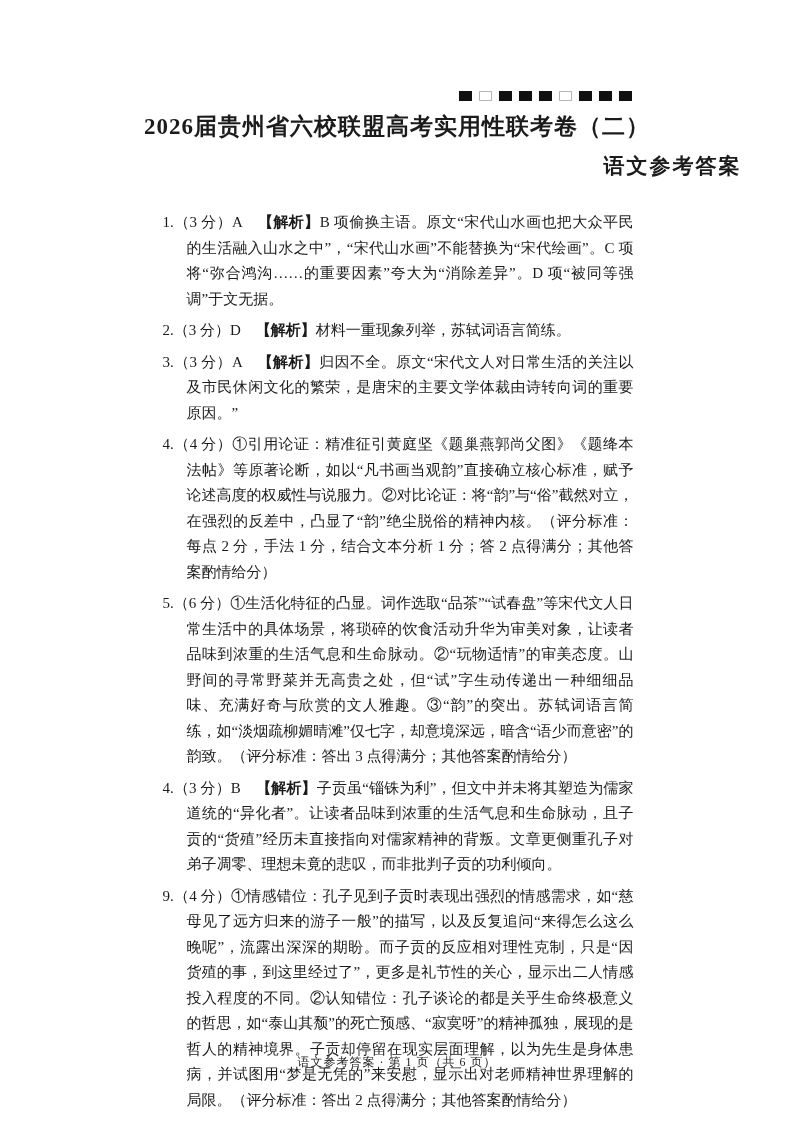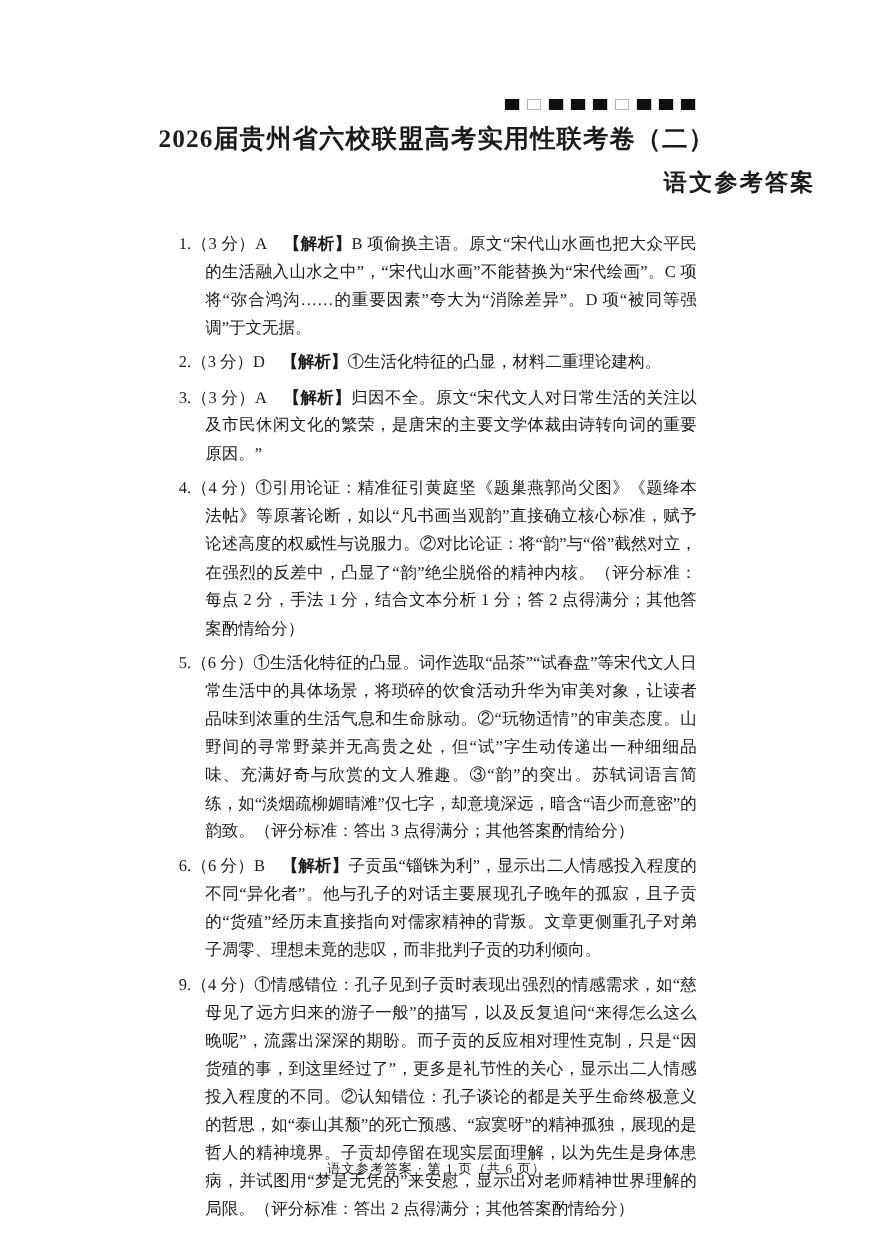--- a/index.html
+++ b/index.html
@@ -83,37 +83,37 @@
   <div class="title">2026届贵州省六校联盟高考实用性联考卷（二）</div>
   <div class="subtitle">语文参考答案</div>
 
   <div class="answers">
 
     <p class="answer">
       <span>1.（3 分）A　</span><span class="jiexi">【解析】</span><span>B 项偷换主语。原文“宋代山水画也把大众平民的生活融入山水之中”，“宋代山水画”不能替换为“宋代绘画”。C 项将“弥合鸿沟……的重要因素”夸大为“消除差异”。D 项“被同等强调”于文无据。</span>
     </p>
 
     <p class="answer">
-      <span>2.（3 分）D　</span><span class="jiexi">【解析】</span><span>①生活化特征的凸显，材料二重理论建构。</span>
+      <span>2.（3 分）D　</span><span class="jiexi">【解析】</span><span>材料一重现象列举，苏轼词语言简练。</span>
     </p>
 
     <p class="answer">
       <span>3.（3 分）A　</span><span class="jiexi">【解析】</span><span>归因不全。原文“宋代文人对日常生活的关注以及市民休闲文化的繁荣，是唐宋的主要文学体裁由诗转向词的重要原因。”</span>
     </p>
 
     <p class="answer">
       <span>4.（4 分）</span><span class="jiexi"></span><span>①引用论证：精准征引黄庭坚《题巢燕郭尚父图》《题绛本法帖》等原著论断，如以“凡书画当观韵”直接确立核心标准，赋予论述高度的权威性与说服力。②对比论证：将“韵”与“俗”截然对立，在强烈的反差中，凸显了“韵”绝尘脱俗的精神内核。（评分标准：每点 2 分，手法 1 分，结合文本分析 1 分；答 2 点得满分；其他答案酌情给分）</span>
     </p>
 
     <p class="answer">
       <span>5.（6 分）</span><span class="jiexi"></span><span>①生活化特征的凸显。词作选取“品茶”“试春盘”等宋代文人日常生活中的具体场景，将琐碎的饮食活动升华为审美对象，让读者品味到浓重的生活气息和生命脉动。②“玩物适情”的审美态度。山野间的寻常野菜并无高贵之处，但“试”字生动传递出一种细细品味、充满好奇与欣赏的文人雅趣。③“韵”的突出。苏轼词语言简练，如“淡烟疏柳媚晴滩”仅七字，却意境深远，暗含“语少而意密”的韵致。（评分标准：答出 3 点得满分；其他答案酌情给分）</span>
     </p>
 
     <p class="answer">
-      <span>6.（6 分）B　</span><span class="jiexi">【解析】</span><span>子贡虽“锱铢为利”，显示出二人情感投入程度的不同“异化者”。他与孔子的对话主要展现孔子晚年的孤寂，且子贡的“货殖”经历未直接指向对儒家精神的背叛。文章更侧重孔子对弟子凋零、理想未竟的悲叹，而非批判子贡的功利倾向。</span>
+      <span>4.（3 分）B　</span><span class="jiexi">【解析】</span><span>子贡虽“锱铢为利”，但文中并未将其塑造为儒家道统的“异化者”。让读者品味到浓重的生活气息和生命脉动，且子贡的“货殖”经历未直接指向对儒家精神的背叛。文章更侧重孔子对弟子凋零、理想未竟的悲叹，而非批判子贡的功利倾向。</span>
     </p>
 
 
     <p class="answer">
       <span>9.（4 分）</span><span class="jiexi"></span><span>①情感错位：孔子见到子贡时表现出强烈的情感需求，如“慈母见了远方归来的游子一般”的描写，以及反复追问“来得怎么这么晚呢”，流露出深深的期盼。而子贡的反应相对理性克制，只是“因货殖的事，到这里经过了”，更多是礼节性的关心，显示出二人情感投入程度的不同。②认知错位：孔子谈论的都是关乎生命终极意义的哲思，如“泰山其颓”的死亡预感、“寂寞呀”的精神孤独，展现的是哲人的精神境界。子贡却停留在现实层面理解，以为先生是身体患病，并试图用“梦是无凭的”来安慰，显示出对老师精神世界理解的局限。（评分标准：答出 2 点得满分；其他答案酌情给分）</span>
     </p>
 
   </div>
 
   <div class="footer">语文参考答案 · 第 1 页（共 6 页）</div>

